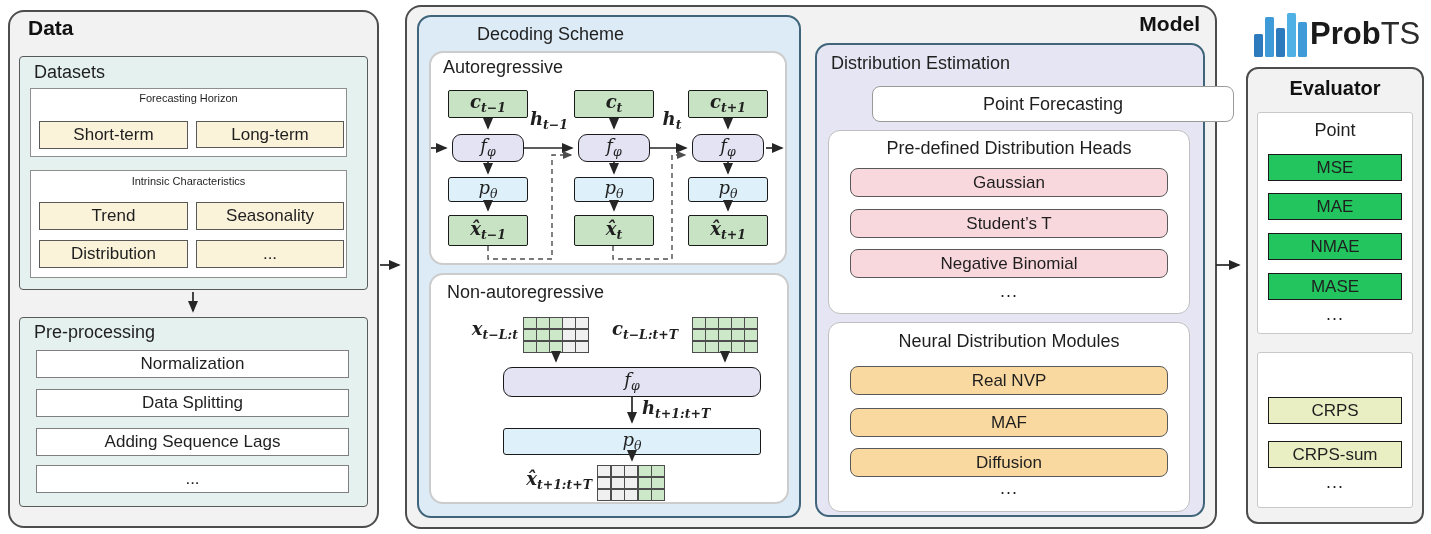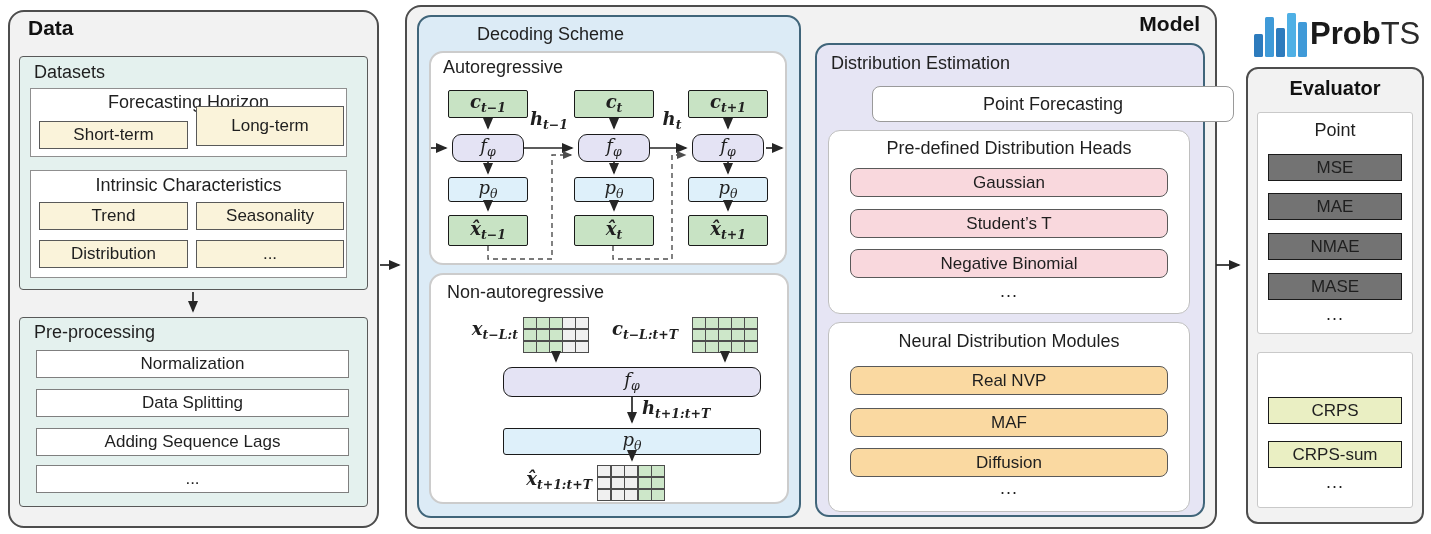--- a/index.html
+++ b/index.html
@@ -11,21 +11,21 @@
   .flexc{display:flex;align-items:center;justify-content:center;}
 
   
   .panel-outer{background:#f2f2f2;border:2px solid #4d4d4d;border-radius:16px;}
   .panel-title{font-size:21px;font-weight:bold;color:#111;}
 
   
   .mint-box{background:#e4f1ee;border:1.5px solid #595959;border-radius:4px;}
   .section-title{font-size:18px;color:#1f1f1f;}
   .card-white{background:#ffffff;border:1px solid #8f8f8f;}
-  .card-title{font-size:18px;text-align:center;}
+  .card-title{font-size:11px;text-align:center;}
   .chip-yellow{background:#faf3da;border:1px solid #595959;font-size:17px;}
   .row-white{background:#ffffff;border:1px solid #7f7f7f;font-size:17px;}
 
   
   .blue-panel{background:#dcebf6;border:2px solid #40657a;border-radius:14px;}
   .card-round{background:#ffffff;border:2px solid #cccccc;border-radius:14px;}
   .box-green{background:#c8e3c4;border:1.8px solid #1a1a1a;border-radius:2px;}
   .box-lav{background:#e4e3f4;border:1.8px solid #1a1a1a;border-radius:9px;}
   .box-blue{background:#def0fa;border:1.8px solid #1a1a1a;border-radius:3px;}
 
@@ -42,21 +42,21 @@
 
   
   .lav-panel{background:#e6e5f4;border:2px solid #40657a;border-radius:14px;}
   .bar-white{background:#ffffff;border:1px solid #9a9a9a;border-radius:8px;font-size:18px;margin-left:44px;}
   .card-soft{background:#ffffff;border:1px solid #bfbfbf;border-radius:12px;}
   .chip-pink{background:#f9d8dd;border:1.5px solid #595959;border-radius:8px;font-size:17px;}
   .chip-orange{background:#fad9a1;border:1.5px solid #595959;border-radius:8px;font-size:17px;}
 
   
   .eval-card{background:#ffffff;border:1px solid #c9c9c9;border-radius:3px;}
-  .chip-bluem{background:#737373;border:1.5px solid #1a1a1a;font-size:17px;text-align:right;}
+  .chip-bluem{background:#22c55e;border:1.5px solid #1a1a1a;font-size:17px;text-align:right;}
   .chip-crps{background:#eaefc3;border:1.5px solid #1a1a1a;font-size:17px;}
   .dots{font-size:18px;text-align:center;letter-spacing:1px;}
 
   
   .logo-bold{font-size:31px;font-weight:800;color:#1a1a1a;}
   .logo-light{font-size:31px;font-weight:400;color:#2b2b2b;}
 
   svg.overlay{position:absolute;left:0;top:0;pointer-events:none;}
 </style>
 </head>
@@ -66,21 +66,21 @@
 
   <div class="abs panel-outer" style="left:8px;top:10px;width:371px;height:518px;"></div>
   <div class="abs panel-title" style="left:28px;top:16px;width:120px;height:30px;">Data</div>
 
   <div class="abs mint-box" style="left:19px;top:56px;width:349px;height:234px;"></div>
   <div class="abs section-title" style="left:34px;top:62px;width:200px;height:24px;">Datasets</div>
 
   <div class="abs card-white" style="left:30px;top:88px;width:317px;height:69px;"></div>
   <div class="abs card-title" style="left:30px;top:92px;width:317px;height:22px;">Forecasting Horizon</div>
   <div class="abs chip-yellow flexc" style="left:39px;top:121px;width:149px;height:28px;">Short-term</div>
-  <div class="abs chip-yellow flexc" style="left:196px;top:106px;width:148px;height:40px;">Long-term</div>
+  <div class="abs chip-yellow flexc" style="left:196px;top:121px;width:148px;height:27px;">Long-term</div>
 
   <div class="abs card-white" style="left:30px;top:170px;width:317px;height:108px;"></div>
   <div class="abs card-title" style="left:30px;top:175px;width:317px;height:22px;">Intrinsic Characteristics</div>
   <div class="abs chip-yellow flexc" style="left:39px;top:202px;width:149px;height:28px;">Trend</div>
   <div class="abs chip-yellow flexc" style="left:39px;top:240px;width:149px;height:28px;">Distribution</div>
   <div class="abs chip-yellow flexc" style="left:196px;top:202px;width:148px;height:28px;">Seasonality</div>
   <div class="abs chip-yellow flexc" style="left:196px;top:240px;width:148px;height:28px;">...</div>
 
   <div class="abs mint-box" style="left:19px;top:317px;width:349px;height:190px;"></div>
   <div class="abs section-title" style="left:34px;top:322px;width:220px;height:24px;">Pre-processing</div>

